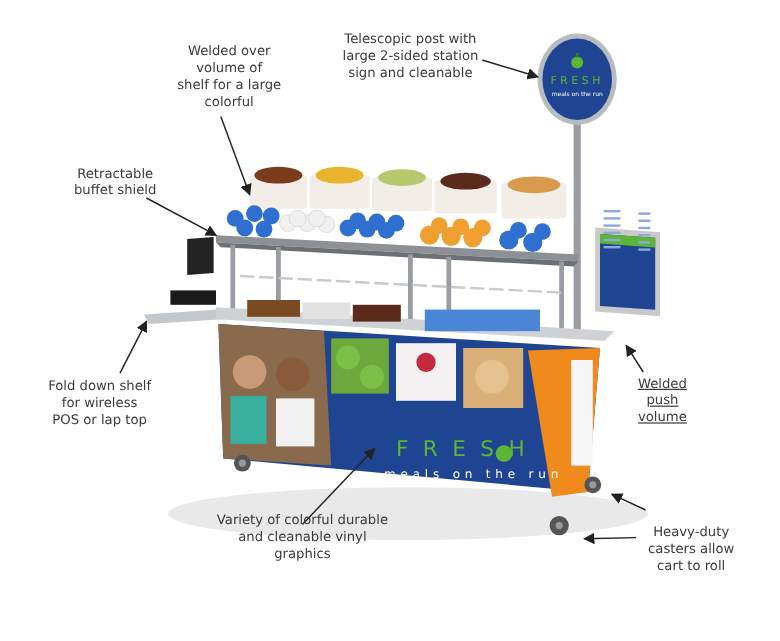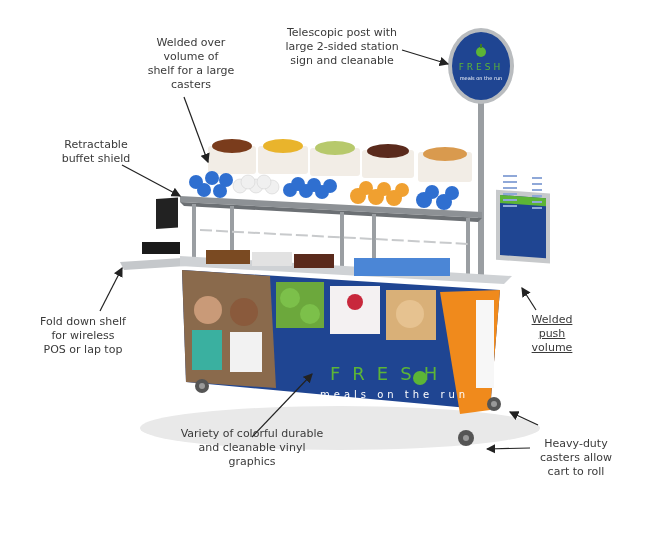--- a/index.html
+++ b/index.html
@@ -178,21 +178,21 @@
   <line x1="536" y1="310" x2="522" y2="288" stroke="#222" stroke-width="1.2" marker-end="url(#ah)"></line>
   <line x1="252" y1="437" x2="312" y2="374" stroke="#222" stroke-width="1.2" marker-end="url(#ah)"></line>
   <line x1="538" y1="425" x2="510" y2="412" stroke="#222" stroke-width="1.2" marker-end="url(#ah)"></line>
   <line x1="530" y1="448" x2="487" y2="449" stroke="#222" stroke-width="1.2" marker-end="url(#ah)"></line>
 </svg>
 
 <div class="label" style="left:132px; top:36px; width:118px;">
   <div>Welded over</div>
   <div>volume of</div>
   <div>shelf for a large</div>
-  <div>casters</div>
+  <div>colorful</div>
 </div>
 
 <div class="label" style="left:272px; top:26px; width:140px;">
   <div>Telescopic post with</div>
   <div>large 2-sided station</div>
   <div>sign and cleanable</div>
 </div>
 
 <div class="label" style="left:46px; top:138px; width:100px;">
   <div>Retractable</div>

